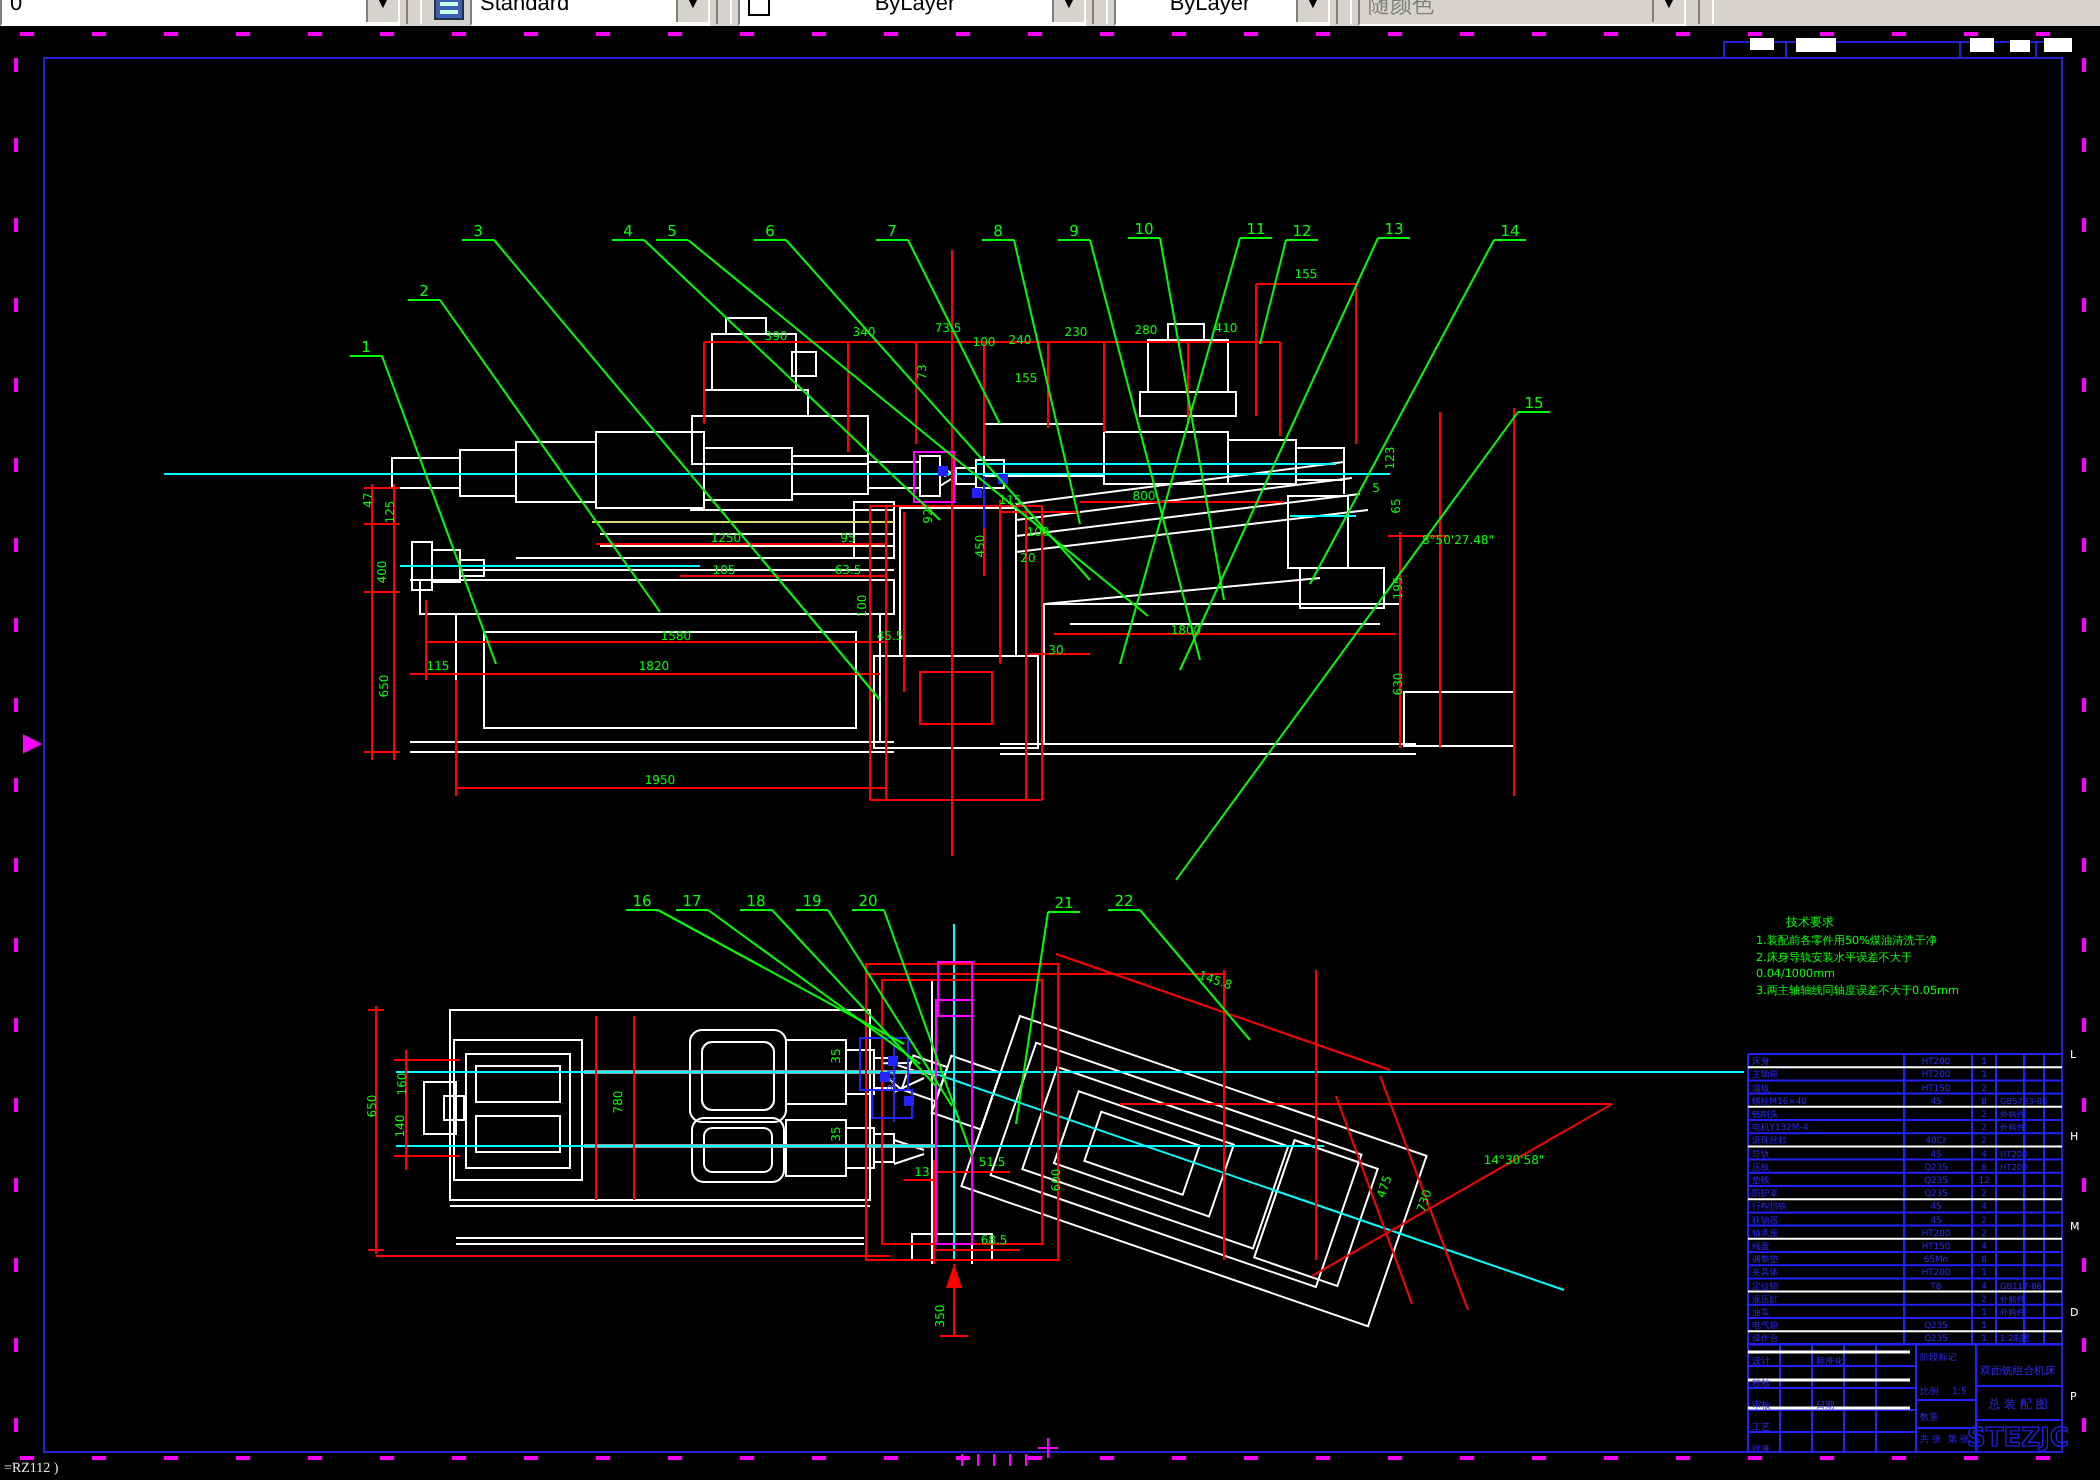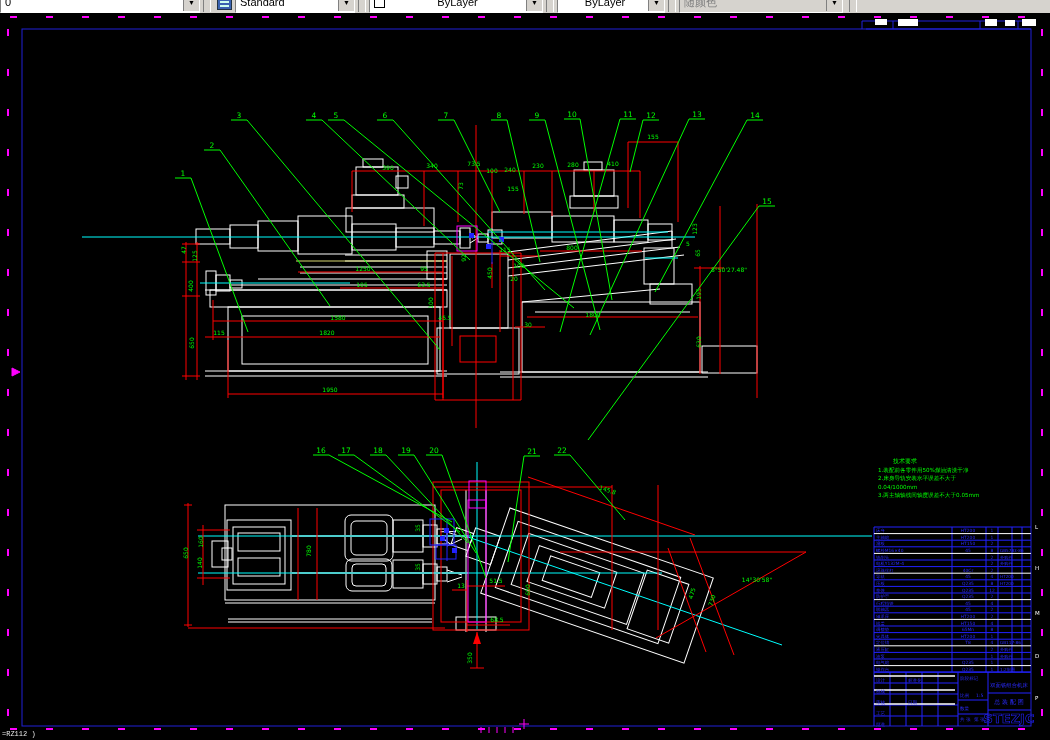--- a/index.html
+++ b/index.html
@@ -22,21 +22,21 @@
   .tbicon:after{content:"";position:absolute;left:2px;top:2px;right:2px;bottom:2px;
     background:repeating-linear-gradient(0deg,#cfe 0 2px,#3a62b0 2px 4px);}
   
   #canvas{position:absolute;left:0;top:13px;width:1050px;height:727px;background:#000;}
   svg text{font-family:"DejaVu Sans","Liberation Sans",sans-serif;}
   .dash-h{position:absolute;height:2px;
     background:repeating-linear-gradient(90deg,#ff00ff 0 7px,transparent 7px 36px);}
   .dash-v{position:absolute;width:2px;
     background:repeating-linear-gradient(180deg,#ff00ff 0 7px,transparent 7px 40px);}
   #cmdline{position:absolute;left:2px;top:730px;color:#e8e8e8;
-    font-family:Liberation Mono, monospace;font-size:7px;}
+    font-family:Liberation Serif, serif;font-size:7px;}
 </style>
 </head>
 <body>
 
 <div id="app">
 
   <div id="toolbar">
     <div class="tb-inner">
       <div class="combo" style="width:198px;">
         <span class="txt">0</span>

